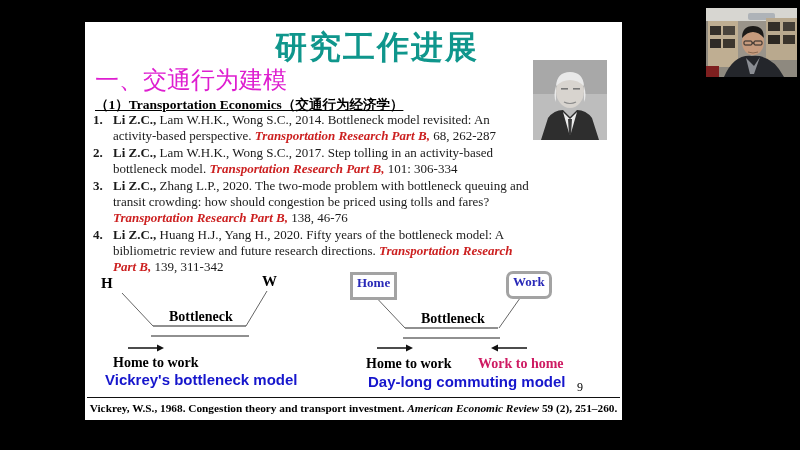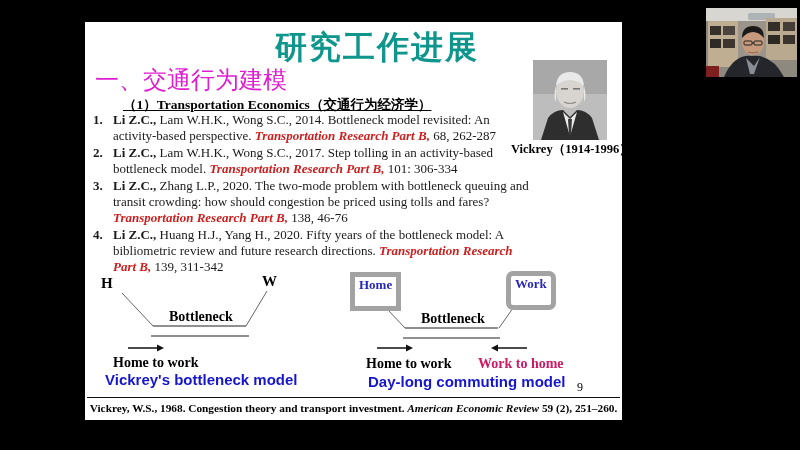--- a/index.html
+++ b/index.html
@@ -16,21 +16,20 @@
     left:190px;top:4px;font-family:Liberation Serif, serif;
     font-weight:bold;font-size:32px;letter-spacing:2px;color:#0F968C;
   }
   .section-heading{
     left:10px;top:42px;font-family:"Liberation Sans",sans-serif;
     font-weight:normal;font-size:24px;color:#DE1ED0;
   }
   .subsection-heading{
     left:10px;top:74px;font-size:13.5px;font-weight:bold;color:#000;
     text-decoration:underline;
-    margin-left:28px;
   }
   .refs{
     position:absolute;left:8px;top:90px;width:436px;margin:0;padding:0;
     list-style:none;font-size:13px;line-height:16px;color:#1a1a1a;
   }
   .refs li{display:flex;margin:0 0 1px 0;}
   .rnum{flex:0 0 20px;font-weight:bold;}
   .rbody{flex:1;white-space:normal;}
   .rbody b{font-weight:bold;}
   .journal{color:#CC2020;font-weight:bold;font-style:italic;}
@@ -41,21 +40,21 @@
   .diagram-lines{position:absolute;left:0;top:0;}
   .node-hw{font-size:15px;font-weight:bold;color:#000;}
   .bneck{font-size:14px;font-weight:bold;color:#000;}
   .dirlabel{font-size:14px;font-weight:bold;color:#000;}
   .dir-crimson{color:#CE1A62;}
   .model-caption{
     font-family:"Liberation Sans",sans-serif;font-size:15px;
     font-weight:bold;color:#1616CC;
   }
   .node-box{
-    border:5px solid #a3a3a3;padding:0px 4px 13px 4px;font-size:13px;
+    border:3px solid #a3a3a3;padding:0px 4px 6px 4px;font-size:13px;
     font-weight:bold;color:#2929B8;background:#fff;
   }
   .page-num{left:492px;top:358px;font-size:12px;color:#000;}
   .footer-rule{
     position:absolute;left:2px;top:375px;width:533px;height:0;
     border-top:1.5px solid #111;
   }
   .footer-cite{
     position:absolute;left:2px;top:380px;width:533px;text-align:center;
     font-size:11.3px;font-weight:bold;color:#000;white-space:nowrap;
@@ -98,21 +97,20 @@
     <polygon points="30,52 37,59 44,52 38,73 36,73" fill="#ececec"></polygon>
     <polygon points="35,59 39,59 38,75 36,75" fill="#3a3a3a"></polygon>
     <ellipse cx="37" cy="31" rx="14" ry="17" fill="#d8d4cf"></ellipse>
     <path d="M23,26 Q24,12 37,12 Q50,12 51,26 Q45,20 37,20 Q29,20 23,26 Z" fill="#e9e9e9"></path>
     <path d="M23,26 Q20,36 23,42 L23,26 Z" fill="#e9e9e9"></path>
     <path d="M51,26 Q54,36 51,42 L51,26 Z" fill="#e9e9e9"></path>
     <rect x="28" y="28" width="7" height="1.6" fill="#777"></rect>
     <rect x="40" y="28" width="7" height="1.6" fill="#777"></rect>
     <path d="M31,42 Q37,45 43,42" stroke="#8a8a8a" stroke-width="1.2" fill="none"></path>
   </svg>
-  <div class="abs cap1">Vickrey（1914-1996）</div>
 
   <svg class="diagram-lines" width="537" height="398" viewBox="0 0 537 398">
 
     <line x1="37" y1="271" x2="68" y2="304" stroke="#666" stroke-width="1"></line>
     <line x1="182" y1="269" x2="161" y2="304" stroke="#666" stroke-width="1"></line>
     <line x1="68" y1="304" x2="161" y2="304" stroke="#222" stroke-width="1.2"></line>
     <line x1="66" y1="314" x2="164" y2="314" stroke="#222" stroke-width="1.2"></line>
     <line x1="43" y1="326" x2="72" y2="326" stroke="#111" stroke-width="1.5"></line>
     <polygon points="72,322.5 79,326 72,329.5" fill="#111"></polygon>
 

